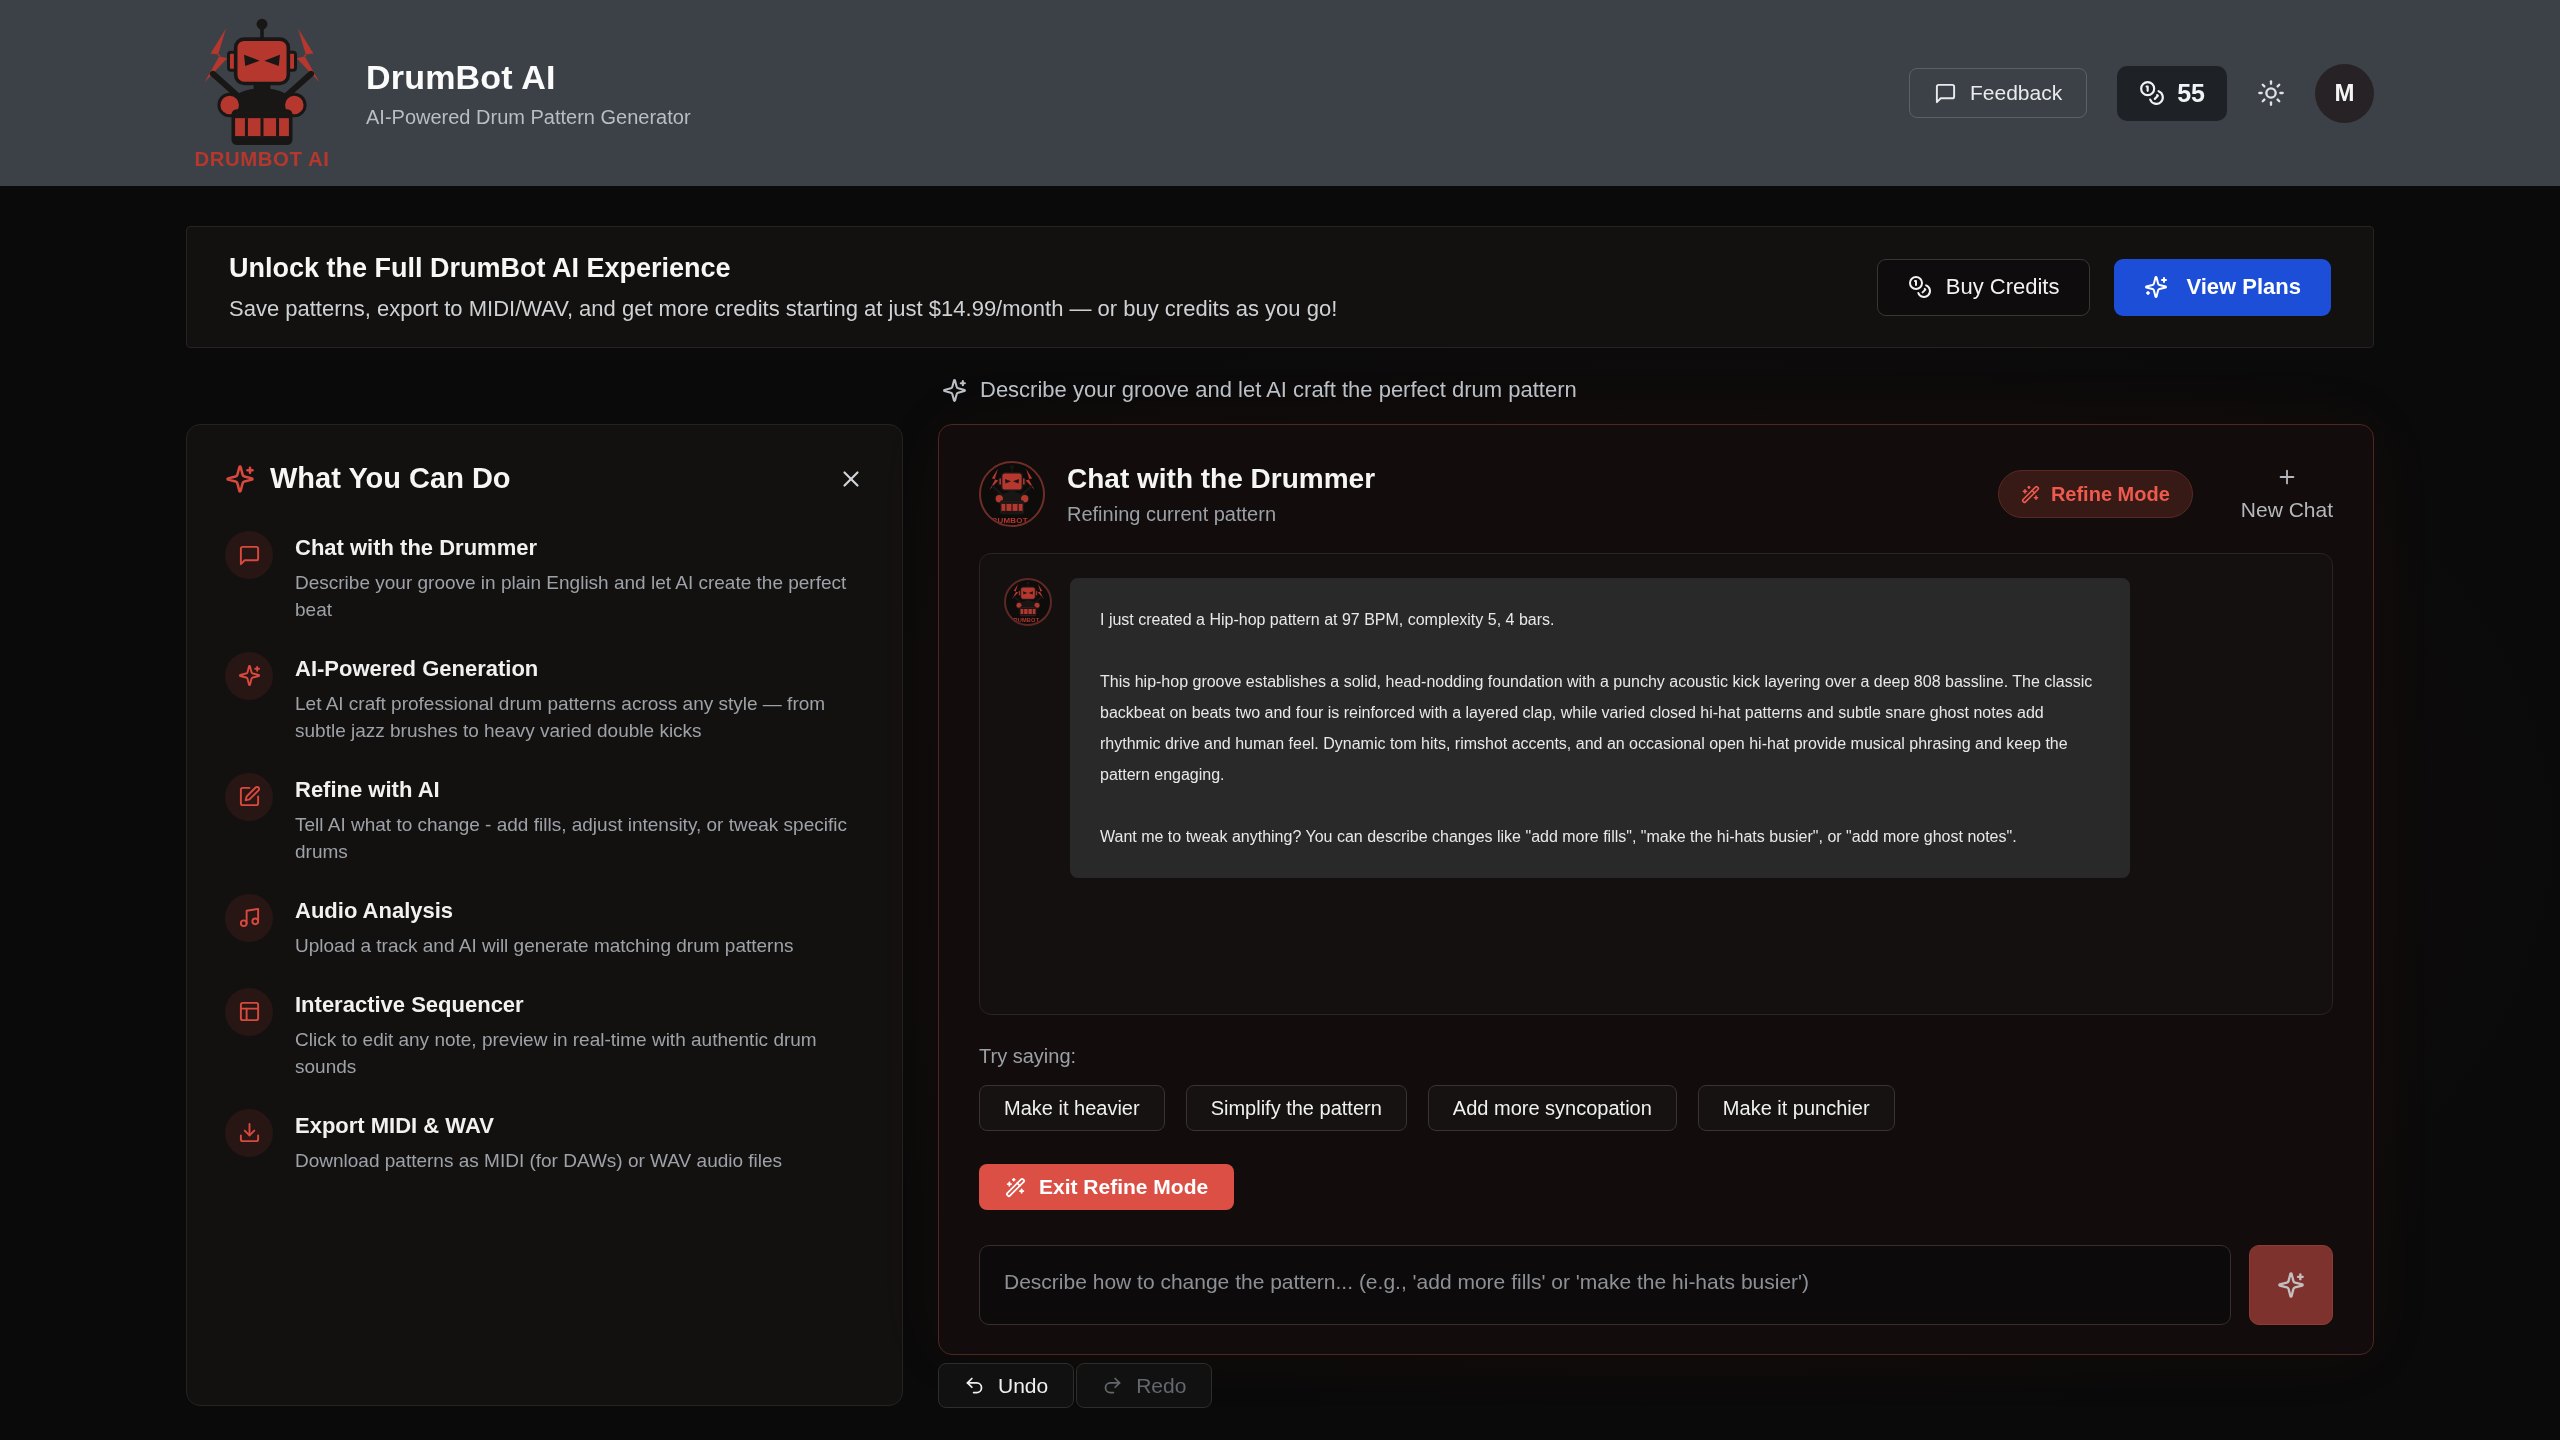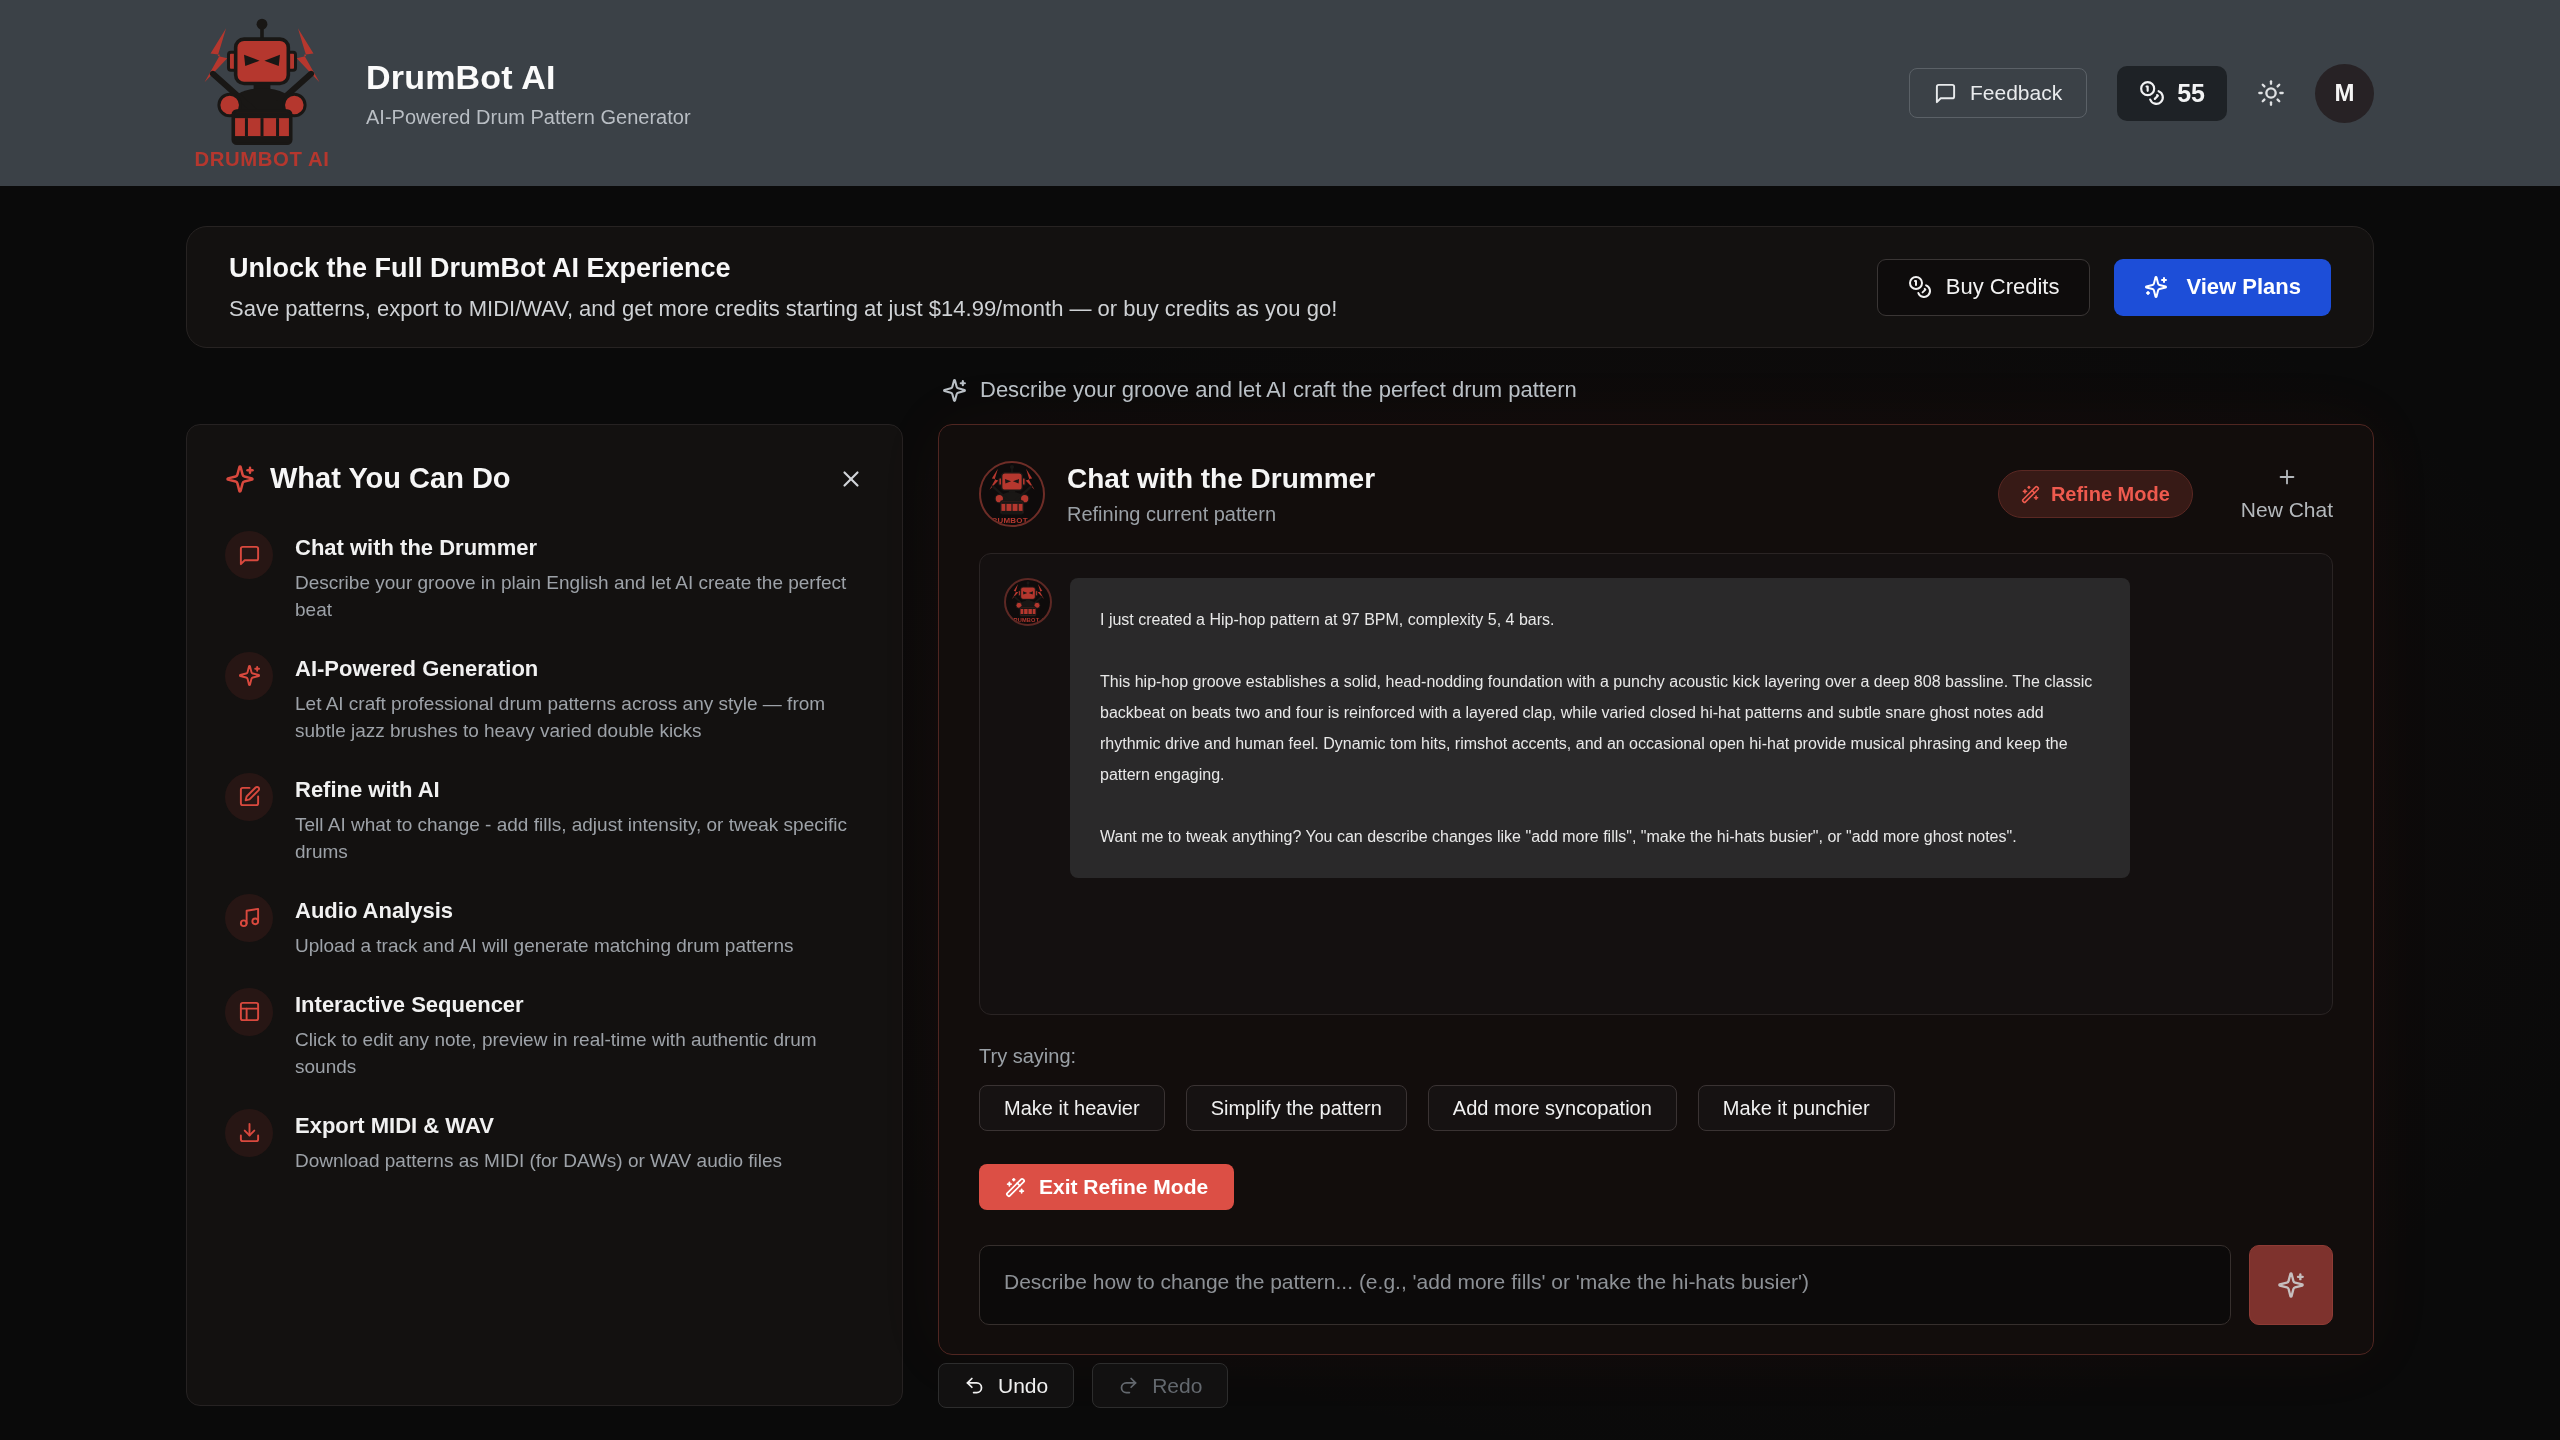--- a/index.html
+++ b/index.html
@@ -20,21 +20,21 @@
                   border:1px solid #5b6167; border-radius:8px; background:transparent; color:#e9ebed;
                   font-size:21px; cursor:pointer; }
   .credits-pill { display:inline-flex; align-items:center; gap:12px; height:55px; padding:0 22px;
                   background:#1e2226; border-radius:10px; color:#f2f3f4; font-size:25px; font-weight:600; }
   .icon-btn { background:none; border:none; color:#dfe1e3; cursor:pointer; display:flex; align-items:center; }
   .avatar { width:59px; height:59px; border-radius:50%; background:#272225; color:#f4f4f4;
             display:flex; align-items:center; justify-content:center; font-size:24px; font-weight:bold; cursor:pointer; }
 
   
   .banner { display:flex; align-items:center; justify-content:space-between; height:122px;
-            margin:40px 186px 0; padding:16px 42px; background:#131110; border:1px solid #272322; border-radius:21px; }
+            margin:40px 186px 0; padding:16px 42px; background:#131110; border:1px solid #272322; border-radius:4px; }
   .banner-title { font-size:27px; font-weight:bold; color:#f7f7f7; }
   .banner-sub { margin-top:12px; font-size:22px; color:#cfd2d5; }
   .banner-actions { display:flex; align-items:center; gap:24px; }
   .buy-credits-btn { display:inline-flex; align-items:center; gap:14px; height:57px; padding:0 30px;
                      background:#0e0c0c; border:1px solid #3a3635; border-radius:9px; color:#f2f2f2;
                      font-size:22px; cursor:pointer; }
   .view-plans-btn { display:inline-flex; align-items:center; gap:18px; height:57px; padding:0 30px;
                     background:#1d4ed8; border:none; border-radius:9px; color:#fff; font-size:22px;
                     font-weight:600; cursor:pointer; }
 
@@ -89,21 +89,21 @@
   .exit-refine-btn { margin-top:33px; display:inline-flex; align-items:center; gap:13px; height:46px;
                      padding:0 26px; background:#dc4f45; border:none; border-radius:8px; color:#fff;
                      font-size:21px; font-weight:600; cursor:pointer; }
   .input-row { display:flex; gap:18px; margin-top:35px; }
   .chat-input { flex:1; height:80px; background:#0c0a0a; border:1px solid #362f2d; border-radius:10px;
                 padding:24px; color:#e5e5e5; font-size:21px; font-family:inherit; resize:none; }
   .chat-input::placeholder { color:#8d9196; }
   .send-btn { width:84px; height:80px; flex:0 0 auto; background:#7e322d; border:1px solid #8e3b35;
               border-radius:10px; color:#c6bfbf; display:flex; align-items:center; justify-content:center; cursor:pointer; }
 
-  .history-row { display:flex; gap:18px; margin-top:8px; }
+  .history-row { display:flex; gap:2px; margin-top:8px; }
   .hist-btn { display:inline-flex; align-items:center; gap:13px; height:45px; padding:0 25px;
               background:#121111; border:1px solid #2d2d2d; border-radius:8px; font-size:21px; cursor:pointer; }
   .hist-btn.undo { color:#f0f0f0; }
   .hist-btn.redo { color:#63686e; }
 
   .ic { display:inline-flex; }
   .red { color:#d9493e; }
 </style>
 </head>
 <body>

